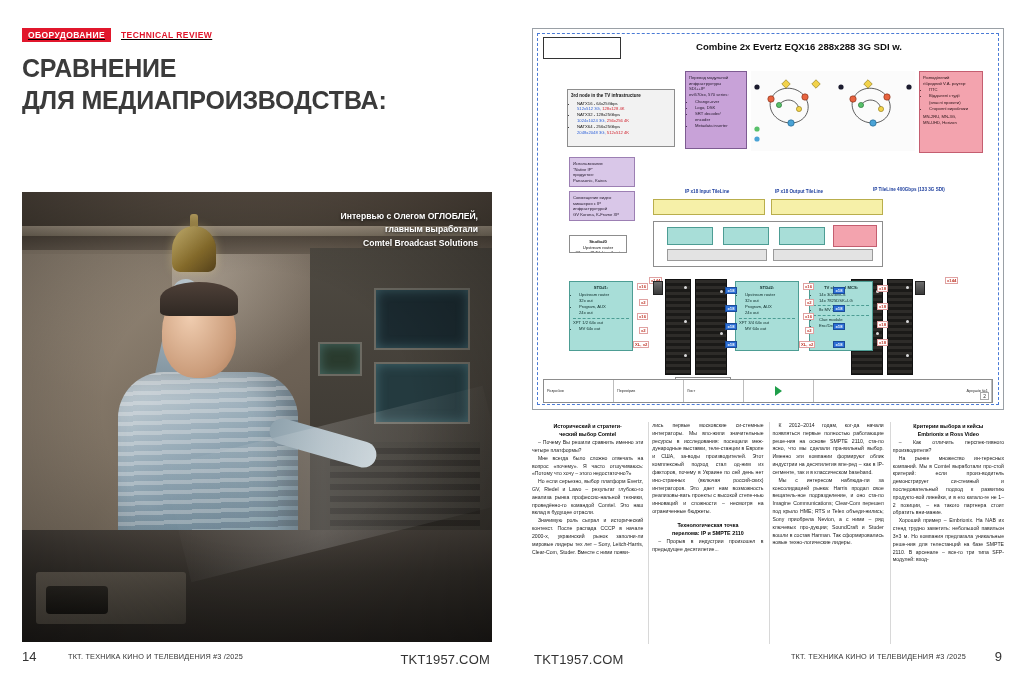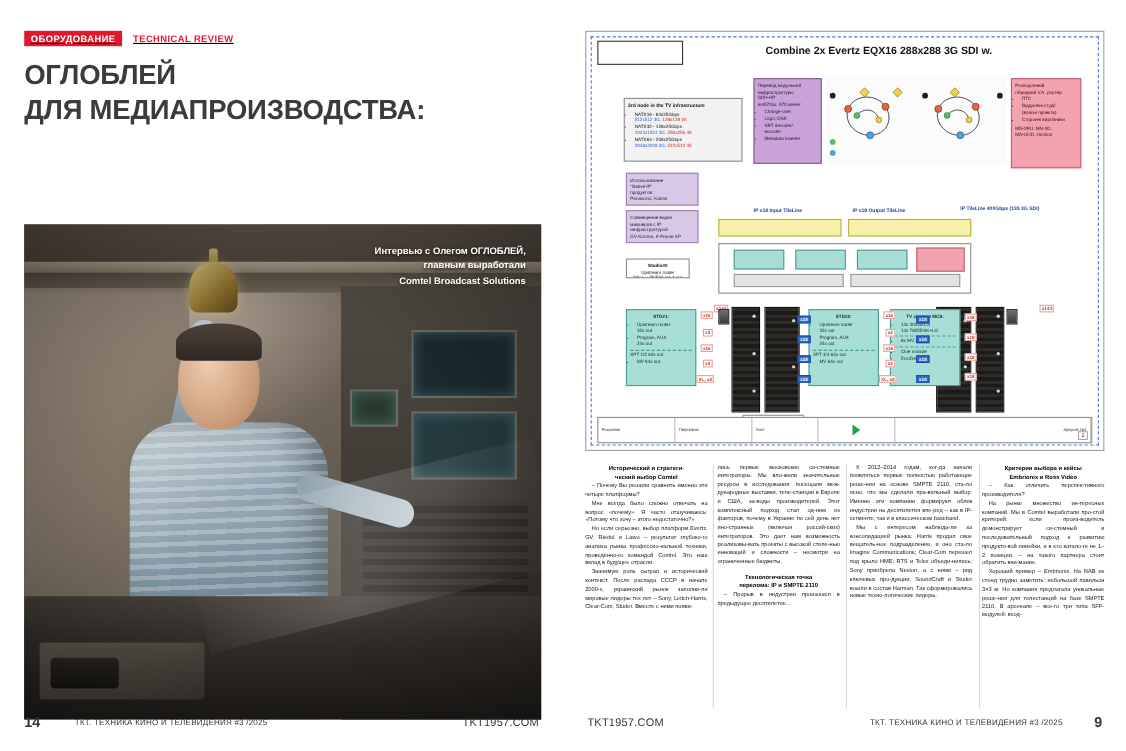--- a/index.html
+++ b/index.html
@@ -52,24 +52,24 @@
     line-height: 1.28;
     letter-spacing: -0.2px;
   }
   #headline .hl {
     display: block;
     white-space: nowrap;
   }
   
   #photo {
     position: absolute;
-    left: 22px; top: 204px;
+    left: 22px; top: 192px;
     width: 470px; height: 450px;
     overflow: hidden;
-    background: #0f172a;
+    background: #6d28d9;
   }
   #photo .bg {
     position: absolute; inset: 0;
     background:
       radial-gradient(ellipse 60% 45% at 28% 18%, rgba(220,210,195,0.55), rgba(0,0,0,0) 65%),
       linear-gradient(160deg, #8d8175 0%, #7b6f62 22%, #6a5f53 48%, #514a41 75%, #3b362f 100%);
   }
   
   #photo .ceiling {
     position: absolute; left:0; top:0; width:100%; height:62px;
@@ -191,29 +191,29 @@
 
   
   .footer {
     position: absolute;
     bottom: 18px;
     width: 100%;
     height: 16px;
   }
   .footer-pageno {
     position: absolute;
-    font-size: 13px; font-weight: bold; color: #333;
+    font-size: 13px; font-weight: normal; color: #333;
   }
   .footer-mag {
     position: absolute;
     font-size: 7.3px; color: #333; letter-spacing: .2px; white-space: nowrap;
   }
   .footer-site {
     position: absolute;
-    font-size: 10px; color: #333; letter-spacing: .2px; white-space: nowrap;
+    font-size: 13px; color: #333; letter-spacing: .2px; white-space: nowrap;
   }
   #left-page .footer-pageno { left: 22px; top: 0; }
   #left-page .footer-mag { left: 68px; top: 3px; }
   #left-page .footer-site { right: 22px; top: 3px; }
   #right-page .footer-site { left: 22px; top: 3px; }
   #right-page .footer-mag { right: 58px; top: 3px; }
   #right-page .footer-pageno { right: 22px; top: 0; }
 
   
   #right-page {
@@ -349,21 +349,21 @@
 <div id="spread">
 
   <div id="left-page">
 
     <div class="kicker-row">
       <span class="kicker-badge">ОБОРУДОВАНИЕ</span>
       <span class="kicker-sub">TECHNICAL REVIEW</span>
     </div>
 
     <h1 id="headline">
-      <span class="hl">ОГЛОБЛЕЙ</span>
+      <span class="hl">СРАВНЕНИЕ</span>
       <span class="hl">ДЛЯ МЕДИАПРОИЗВОДСТВА:</span>
     </h1>
 
     <div id="photo">
       <div class="bg"></div>
       <div class="ceiling"></div>
       <div class="ceiling-beam"></div>
       <div class="wall-left"></div>
       <div class="equip-wall"></div>
       <div class="monitor m1"></div>

